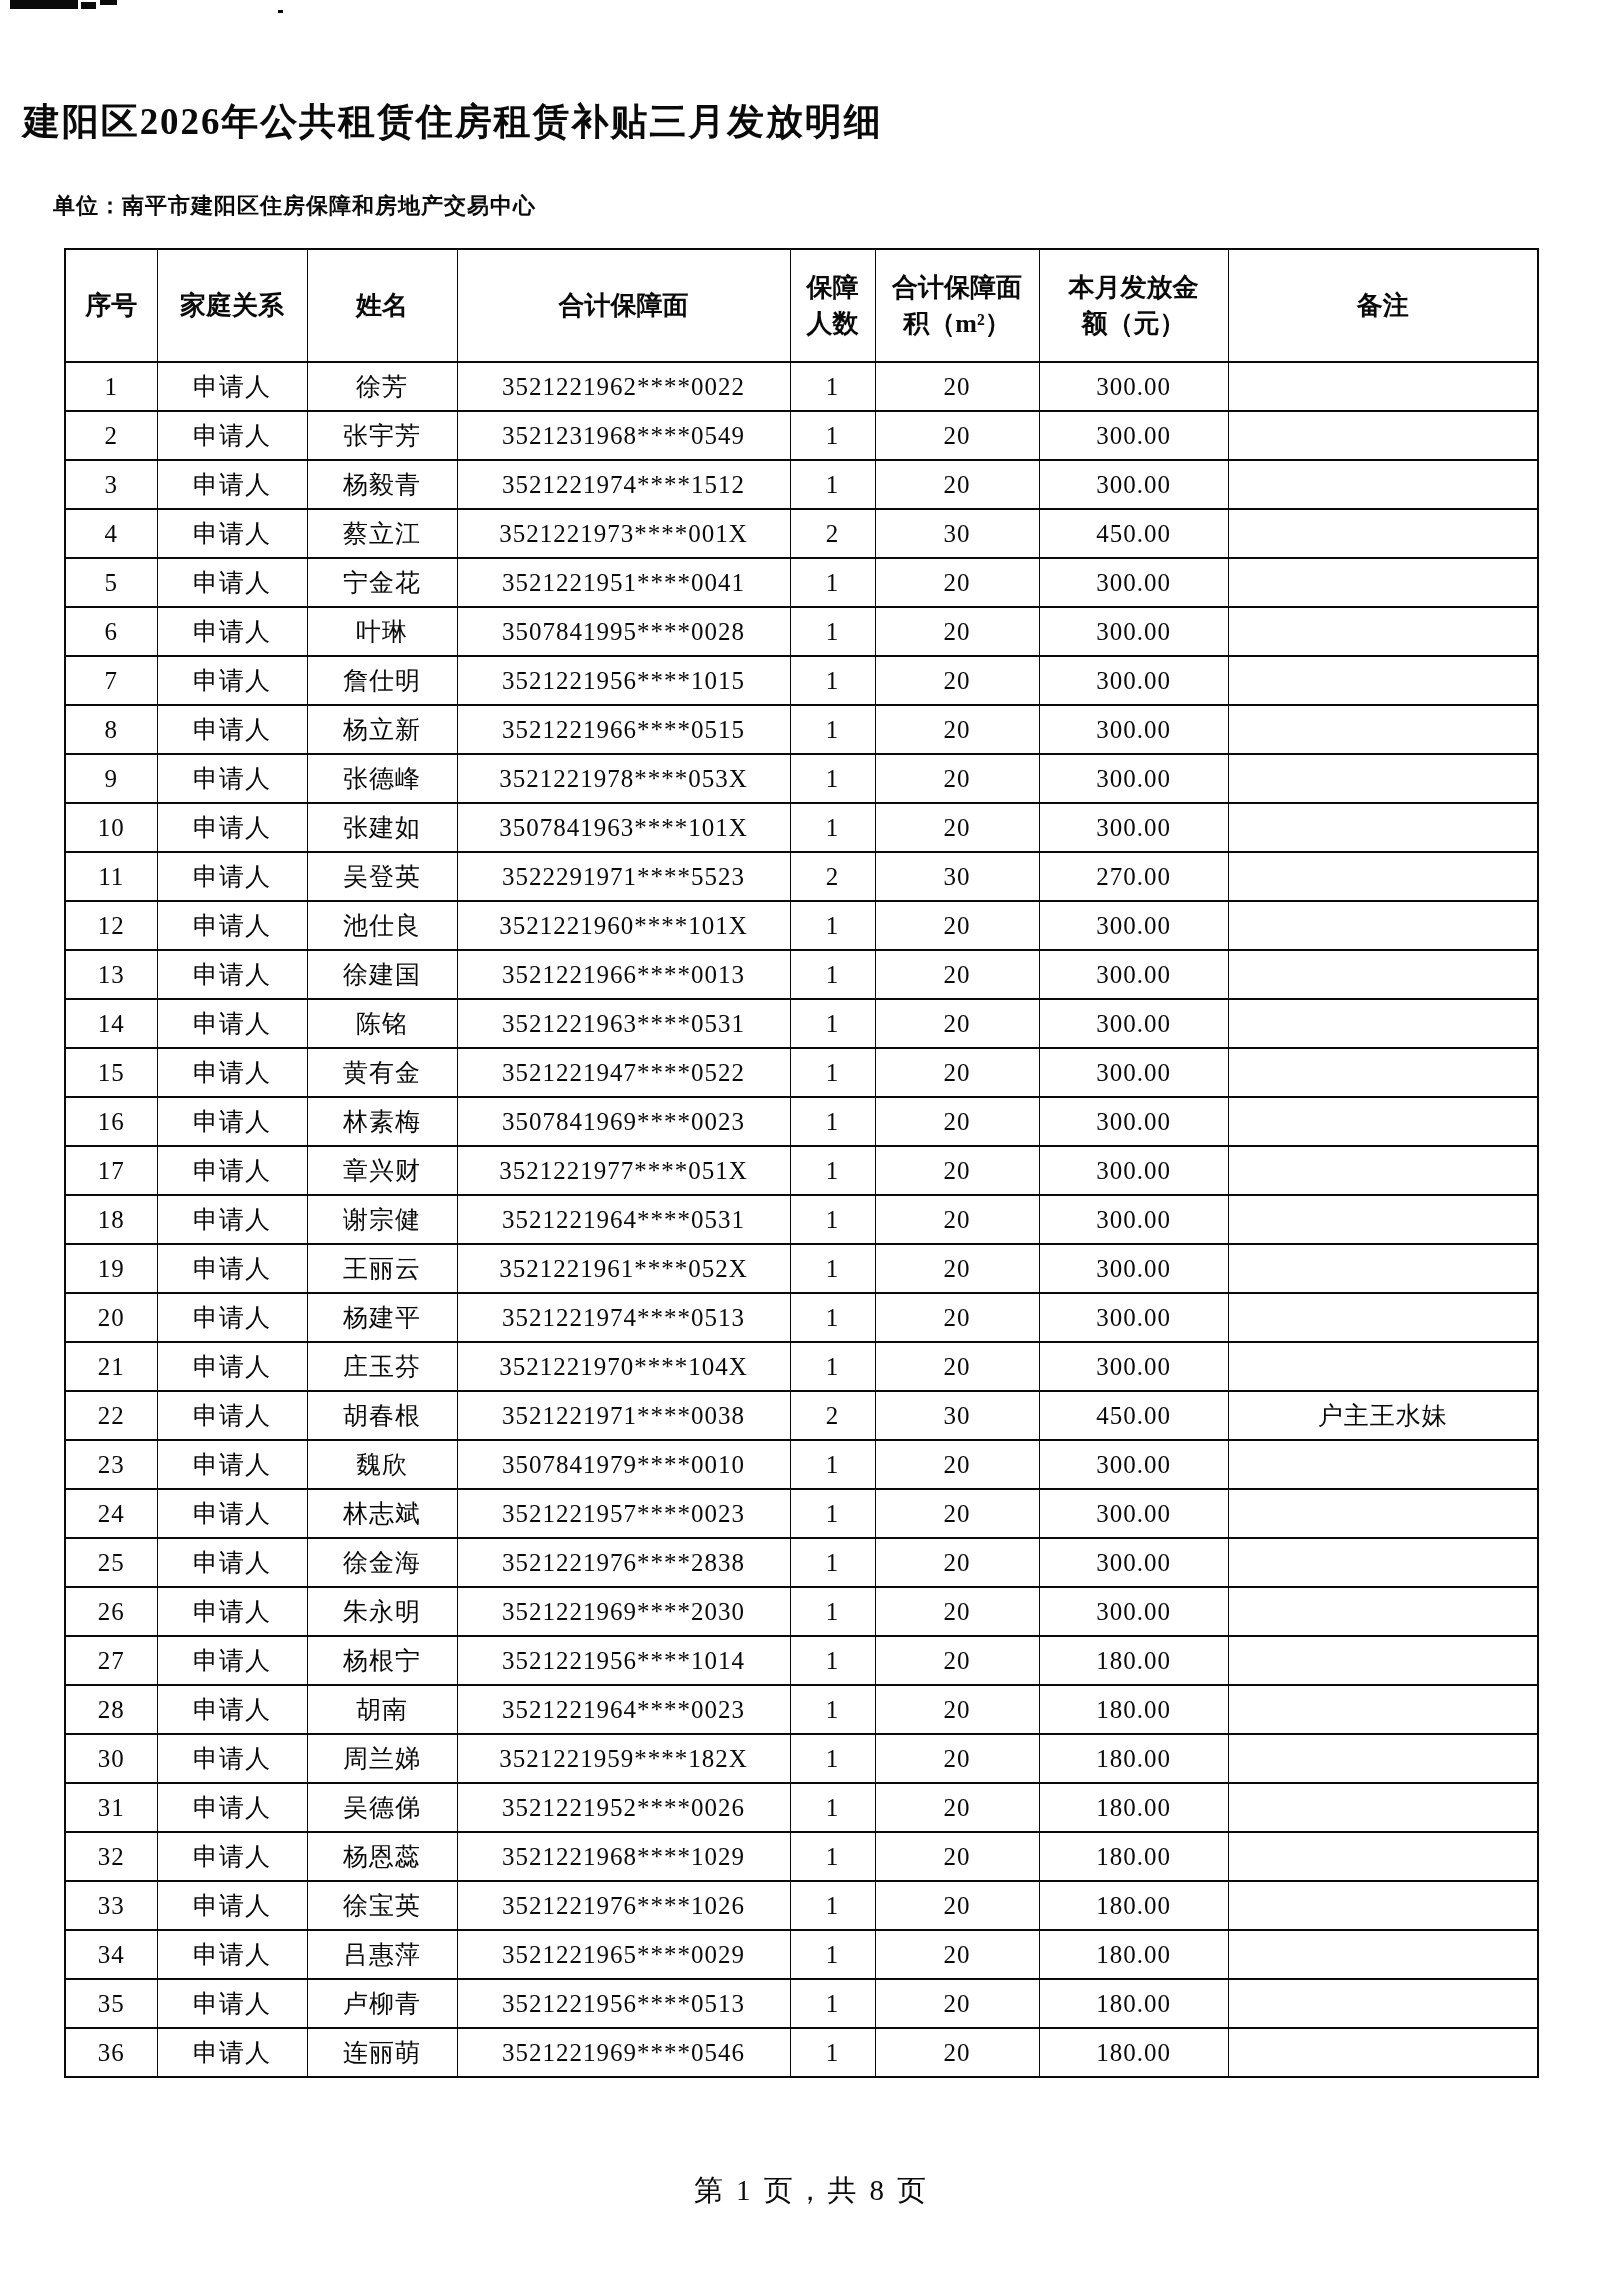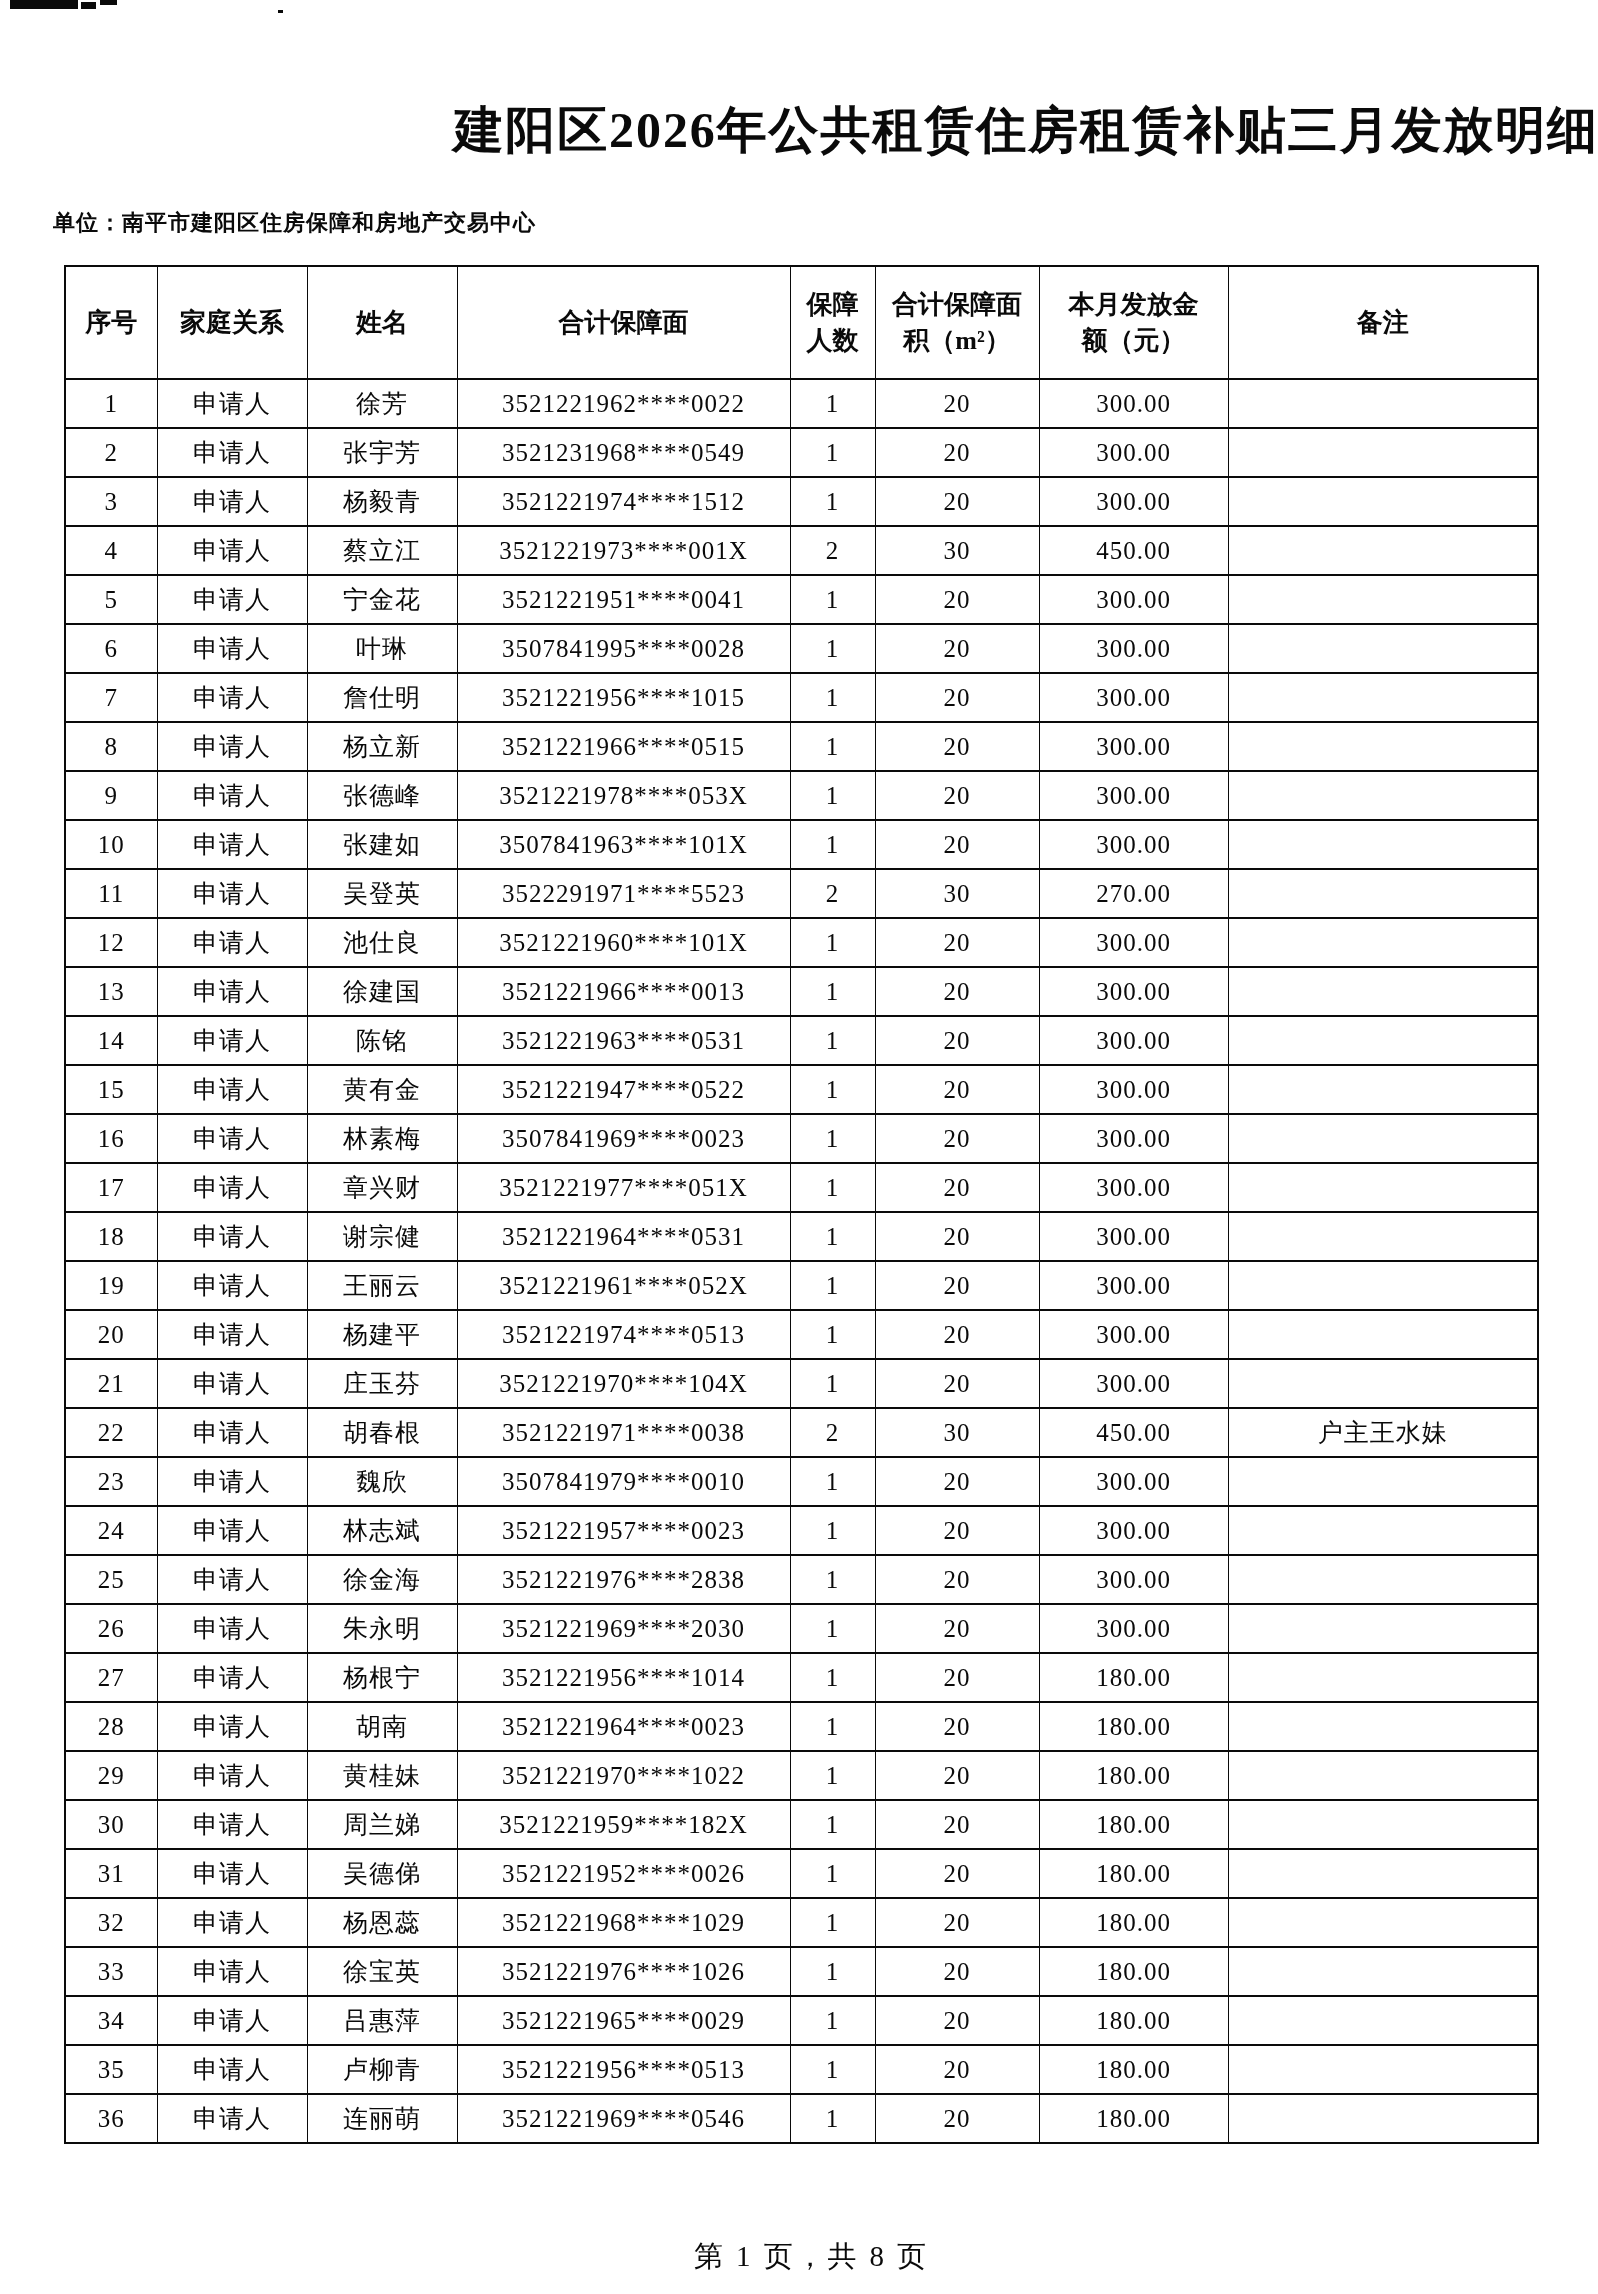--- a/index.html
+++ b/index.html
@@ -18,24 +18,25 @@
   }
   
   .artifact { position: absolute; background: #0a0a0a; }
   .a1 { left: 9.7px; top: 0; width: 68px; height: 8.7px; }
   .a2 { left: 81px; top: 1.9px; width: 15.4px; height: 6.8px; }
   .a3 { left: 100px; top: 0; width: 17.4px; height: 4.8px; }
   .a4 { left: 278px; top: 9.7px; width: 4.8px; height: 2.9px; }
 
   .doc-title {
     margin-top: 97px;
-    text-align: right;
-    font-size: 50px;
+    text-align: left;
+    font-size: 37px;
     font-weight: bold;
     letter-spacing: 1.9px;
+    padding-left: 23px;
   }
   .unit-line {
     margin: 44px 0 0 53px;
     font-size: 22px;
     font-weight: bold;
     letter-spacing: 1px;
   }
   table.subsidy {
     margin: 27px 0 0 64px;
     width: 1472px;
@@ -388,30 +389,20 @@
           <td class="col-seq">28</td>
           <td class="col-relation">申请人</td>
           <td class="col-name">胡南</td>
           <td class="col-id">3521221964****0023</td>
           <td class="col-persons">1</td>
           <td class="col-area">20</td>
           <td class="col-amount">180.00</td>
           <td class="col-remark"></td>
         </tr>
         <tr>
-          <td class="col-seq">29</td>
-          <td class="col-relation">申请人</td>
-          <td class="col-name">黄桂妹</td>
-          <td class="col-id">3521221970****1022</td>
-          <td class="col-persons">1</td>
-          <td class="col-area">20</td>
-          <td class="col-amount">180.00</td>
-          <td class="col-remark"></td>
-        </tr>
-        <tr>
           <td class="col-seq">30</td>
           <td class="col-relation">申请人</td>
           <td class="col-name">周兰娣</td>
           <td class="col-id">3521221959****182X</td>
           <td class="col-persons">1</td>
           <td class="col-area">20</td>
           <td class="col-amount">180.00</td>
           <td class="col-remark"></td>
         </tr>
         <tr>

